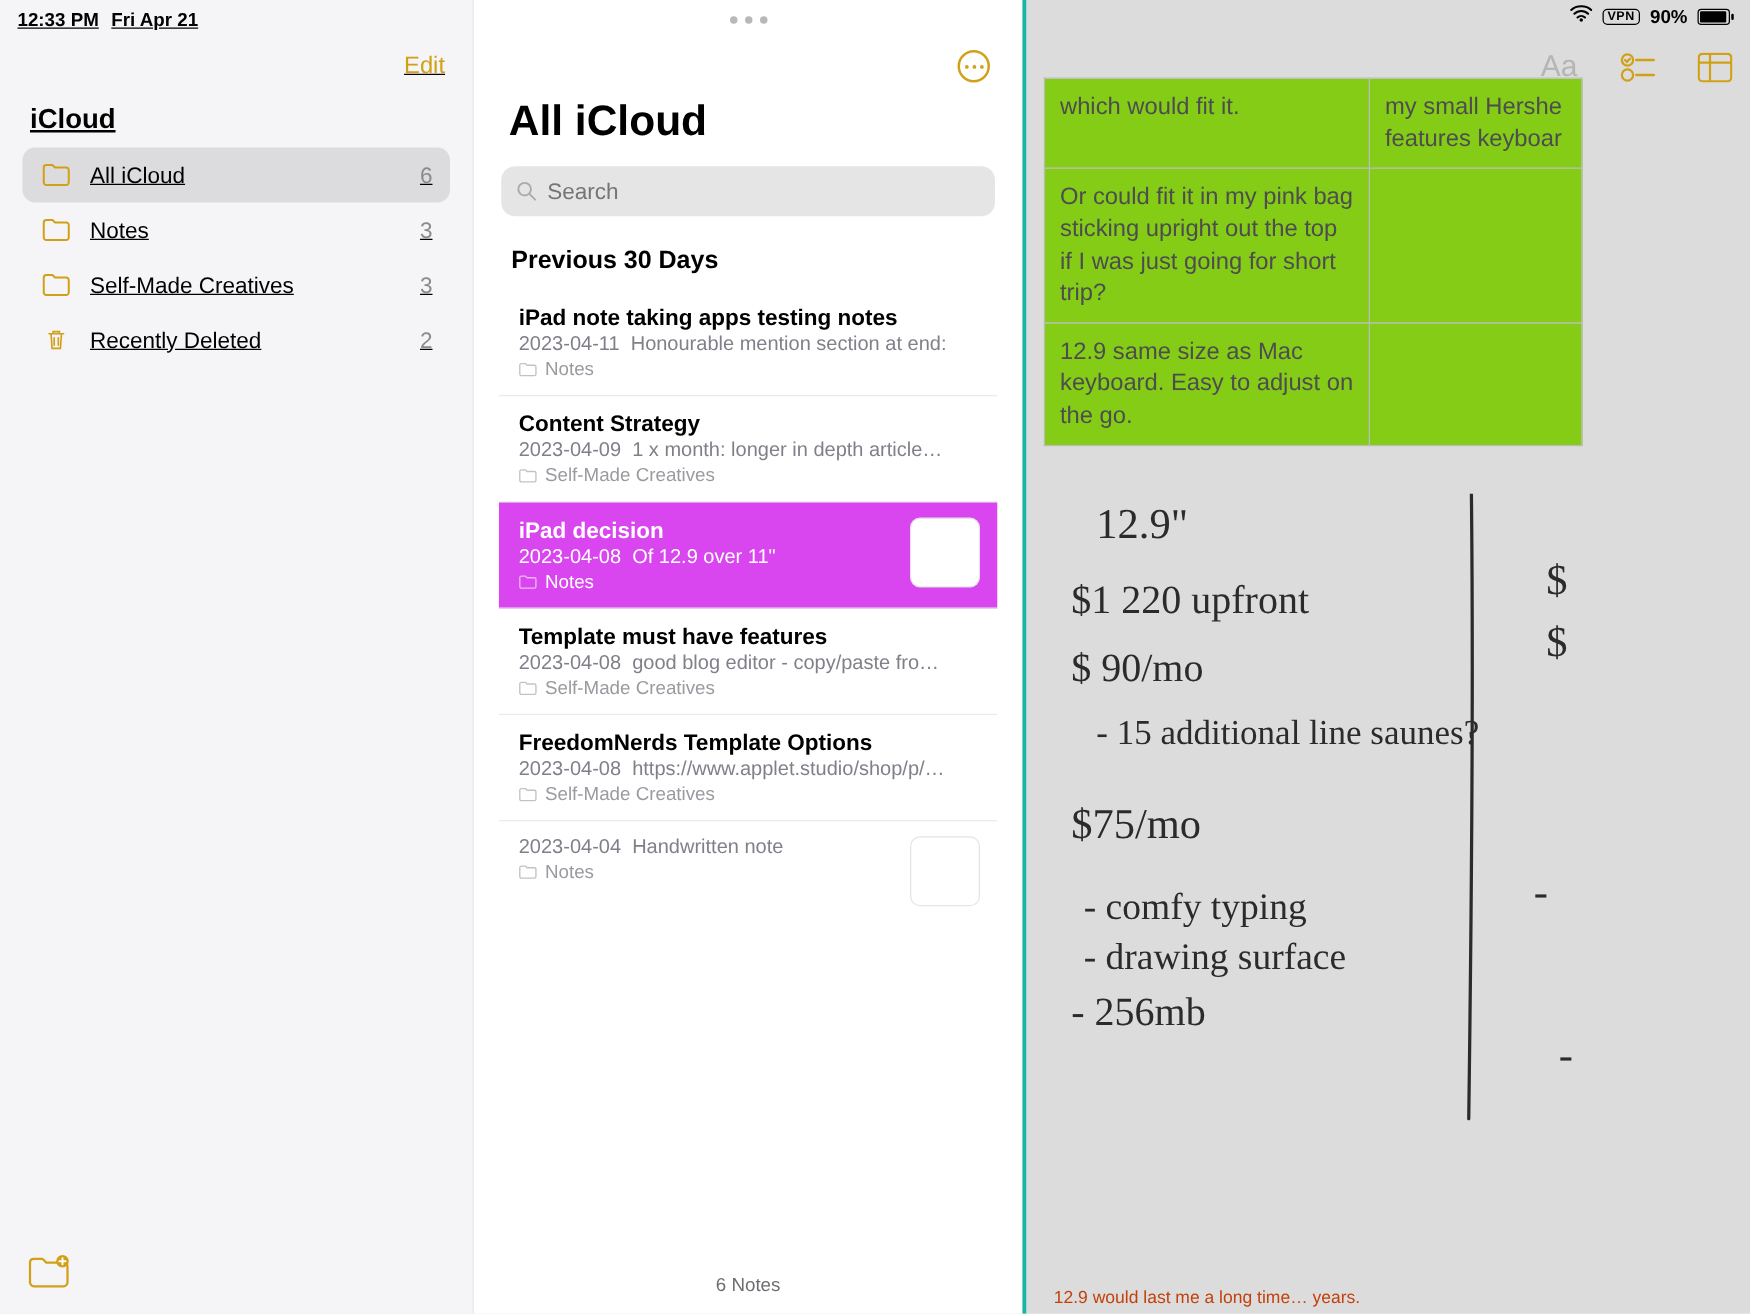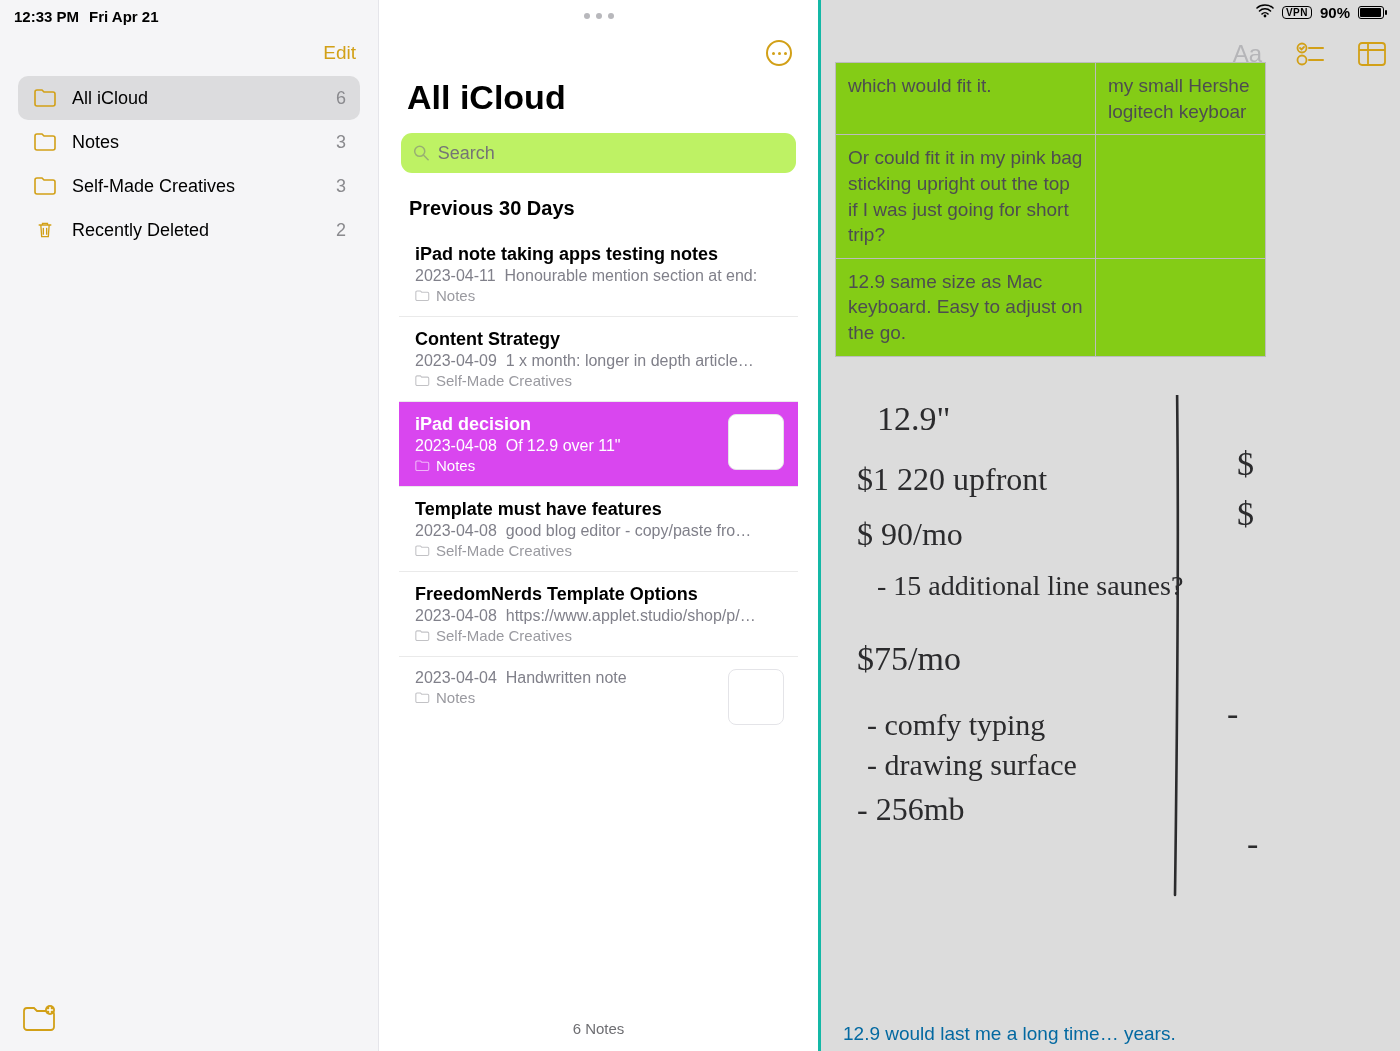--- a/index.html
+++ b/index.html
@@ -1,20 +1,20 @@
 <!DOCTYPE html>
 <html><head>
 <meta charset="utf-8">
 <style>
   * { box-sizing: border-box; margin: 0; padding: 0; }
   html, body { width: 1400px; height: 1051px; overflow: hidden; font-family: -apple-system, "Helvetica Neue", Arial, sans-serif; background: #f2f2f7; color: #000; }
   .app { display: flex; width: 100%; height: 100%; }
 
   
-  .pane-folders { width: 378px; height: 100%; background: #f5f5f7; display: flex; flex-direction: column; position: relative; }
+  .pane-folders { width: 378px; height: 100%; background: #f5f5f7; display: flex; flex-direction: column; position: relative; text-decoration: underline; }
   .statusbar-left { display: flex; align-items: center; gap: 10px; font-size: 15px; font-weight: 600; padding: 6px 14px 0 14px; height: 26px; }
   .folders-topbar { display: flex; justify-content: flex-end; padding: 16px 22px 8px 22px; }
   .edit-btn { color: #d2a017; font-size: 19px; background: none; border: none; cursor: pointer; }
   .folders-title { font-size: 36px; font-weight: 800; padding: 12px 24px 8px 24px; }
   .account-label { font-size: 22px; font-weight: 700; padding: 10px 24px 6px 24px; }
   .folder-list { padding: 4px 18px; }
   .folder-item { display: flex; align-items: center; padding: 11px 14px; border-radius: 10px; cursor: pointer; }
   .folder-item.selected { background: #dcdcde; }
   .folder-icon { width: 26px; height: 22px; margin-right: 14px; display: flex; align-items: center; justify-content: center; }
   .folder-icon svg { width: 24px; height: 20px; }
@@ -25,21 +25,21 @@
 
   
   .pane-notes { width: 440px; height: 100%; background: #ffffff; display: flex; flex-direction: column; position: relative; border-left: 1px solid #e5e5ea; }
   .notes-topbar { display: flex; justify-content: center; align-items: center; height: 26px; padding-top: 6px; position: relative; }
   .dots3 { display: flex; gap: 6px; }
   .dots3 span { width: 6px; height: 6px; background: #b8b8bc; border-radius: 50%; }
   .more-btn { position: absolute; right: 26px; top: 40px; width: 26px; height: 26px; border: 2px solid #d2a017; border-radius: 50%; display: flex; align-items: center; justify-content: center; cursor: pointer; }
   .more-btn .d { display: flex; gap: 3px; }
   .more-btn .d span { width: 3px; height: 3px; background: #d2a017; border-radius: 50%; }
   .notes-title { font-size: 34px; font-weight: 800; padding: 52px 28px 10px 28px; }
-  .searchbox { margin: 6px 22px 0 22px; background: #bef264; border-radius: 11px; height: 40px; display: flex; align-items: center; padding: 0 12px; }
+  .searchbox { margin: 6px 22px 0 22px; background: #e5e5e5; border-radius: 11px; height: 40px; display: flex; align-items: center; padding: 0 12px; }
   .searchbox svg { width: 18px; height: 18px; margin-right: 8px; opacity: .55; }
   .searchbox input { border: none; background: transparent; font-size: 18px; color: #7a7a7e; outline: none; width: 100%; }
   .section-header { font-size: 20px; font-weight: 700; padding: 24px 30px 8px 30px; }
   .note-list { margin: 4px 20px; background: #fff; border-radius: 12px; overflow: hidden; }
   .note-item { padding: 12px 16px; border-bottom: 1px solid #eaeaea; cursor: pointer; position: relative; min-height: 82px; }
   .note-item:last-child { border-bottom: none; }
   .note-item .nt-title { font-size: 18px; font-weight: 700; margin-bottom: 2px; white-space: nowrap; overflow: hidden; text-overflow: ellipsis; }
   .note-item .nt-sub { font-size: 16px; color: #80808a; white-space: nowrap; overflow: hidden; text-overflow: ellipsis; margin-bottom: 2px; }
   .note-item .nt-folder { font-size: 15px; color: #9a9aa0; display: flex; align-items: center; gap: 6px; }
   .note-item .nt-folder svg { width: 15px; height: 13px; opacity: .6; }
@@ -67,35 +67,36 @@
   .editor-toolbar .Aa { font-size: 24px; color: #b5b5b8; font-weight: 500; }
   .editor-toolbar svg { width: 28px; height: 24px; }
 
   .editor-body { padding: 62px 0 0 10px; height: 100%; overflow: hidden; color: #4d4d50; }
   .tbl { margin-left: 4px; border-collapse: collapse; font-size: 19px; line-height: 1.35; }
   .tbl td { border: 1px solid #bcbcbe; padding: 10px 12px; vertical-align: top; background: #84cc16; }
   .tbl td.col1 { width: 260px; }
   .tbl td.col2 { width: 170px; }
   .handwriting { position: relative; margin-top: 38px; margin-left: 26px; height: 520px; }
   .hw-svg { position: absolute; left: 0; top: 0; }
-  .footer-text { position: absolute; bottom: 6px; left: 22px; font-size: 19px; color: #0369a1; }
+  .footer-text { position: absolute; bottom: 6px; left: 22px; font-size: 14px; color: #c2410c; }
 </style>
 </head>
 <body>
 
 <div class="app">
 
   <div class="pane-folders">
     <div class="statusbar-left">
       <span>12:33 PM</span>
       <span>Fri Apr 21</span>
     </div>
     <div class="folders-topbar">
       <button class="edit-btn">Edit</button>
     </div>
+    <div class="account-label">iCloud</div>
 
     <div class="folder-list">
       <div class="folder-item selected">
         <span class="folder-icon">
           <svg viewBox="0 0 24 20">
               <path d="M2 4c0-1 .8-2 2-2h5l2 2h9c1 0 2 1 2 2v10c0 1-1 2-2 2H4c-1 0-2-1-2-2V4z" fill="none" stroke="#d2a017" stroke-width="1.6"></path>
             </svg>
         </span>
         <span class="folder-name">All iCloud</span>
         <span class="folder-count">6</span>
@@ -273,21 +274,21 @@
             <path d="M1 8h26M10 1v22" stroke="#d2a017" stroke-width="1.8"></path>
           </svg>
       </span>
     </div>
 
     <div class="editor-body">
       <table class="tbl">
         <tbody>
             <tr>
           <td class="col1">which would fit it.</td>
-          <td class="col2">my small Hershe logitech keyboar</td>
+          <td class="col2">my small Hershe features keyboar</td>
         </tr>
         <tr>
           <td class="col1">Or could fit it in my pink bag sticking upright out the top if I was just going for short trip?</td>
           <td class="col2"></td>
         </tr>
         <tr>
           <td class="col1">12.9 same size as Mac keyboard. Easy to adjust on the go.</td>
           <td class="col2"></td>
         </tr>
       </tbody>

